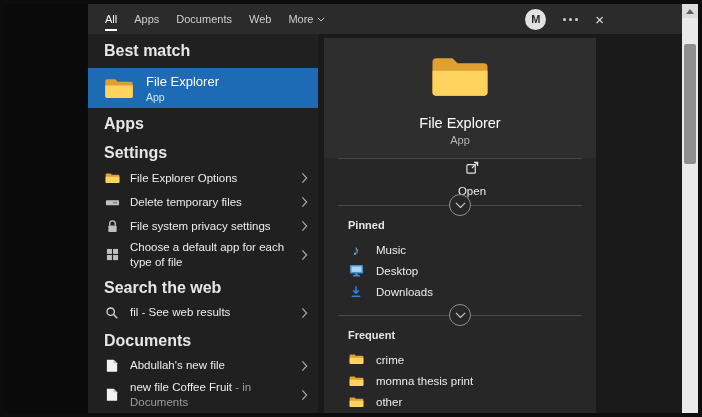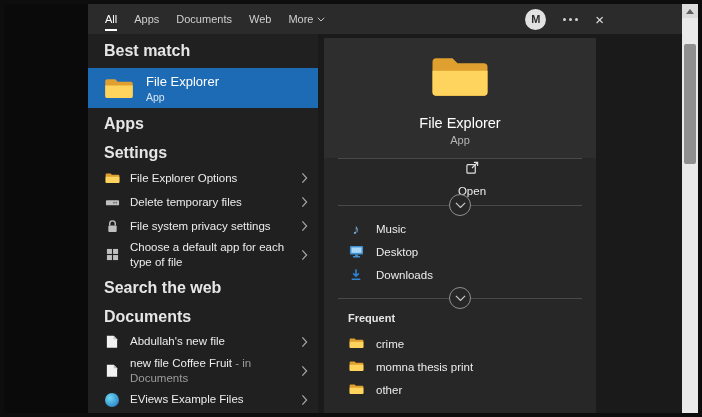--- a/index.html
+++ b/index.html
@@ -181,20 +181,32 @@
                 <rect x="7.6" y="7.6" width="5.4" height="5.4" fill="#c0c0c0"></rect>
               </svg>
           </span>
           <span class="lbl">Choose a default app for each type of file</span>
           <svg class="chev" viewBox="0 0 8 14">
               <path d="M1.5 1.5 L6.5 7 L1.5 12.5" fill="none" stroke="#a8a8a8" stroke-width="1.4"></path>
             </svg>
         </div>
 
         <div class="sec-h">Search the web</div>
+        <div class="row">
+          <span class="ic">
+            <svg viewBox="0 0 16 16" width="14">
+                <circle cx="6.5" cy="6.5" r="4.2" fill="none" stroke="#d8d8d8" stroke-width="1.5"></circle>
+                <line x1="9.8" y1="9.8" x2="14" y2="14" stroke="#d8d8d8" stroke-width="1.5"></line>
+              </svg>
+          </span>
+          <span class="lbl">fil - See web results</span>
+          <svg class="chev" viewBox="0 0 8 14">
+              <path d="M1.5 1.5 L6.5 7 L1.5 12.5" fill="none" stroke="#a8a8a8" stroke-width="1.4"></path>
+            </svg>
+        </div>
 
         <div class="sec-h">Documents</div>
         <div class="row">
           <span class="ic">
             <svg viewBox="0 0 14 16" width="12">
                 <path d="M1 1 h8 l4 4 v10 H1 z" fill="#f2f2f2"></path>
                 <path d="M9 1 l4 4 H9 z" fill="#bfbfbf"></path>
               </svg>
           </span>
           <span class="lbl">Abdullah's new file</span>
@@ -250,20 +262,21 @@
 
           <div class="expander">
             <div class="exp-line"></div>
             <button class="exp-btn">
               <svg width="11" viewBox="0 0 12 7">
                   <path d="M1 1 L6 6 L11 1" fill="none" stroke="#c8c8c8" stroke-width="1.3"></path>
                 </svg>
             </button>
           </div>
 
+          <div class="p-h">Pinned</div>
           <div class="p-row">
             <span class="p-ic music-glyph">♪</span>
             <span>Music</span>
           </div>
           <div class="p-row">
             <span class="p-ic">
               <svg viewBox="0 0 16 14" width="15">
                   <rect x="1" y="1" width="14" height="9" rx="1" style="fill:var(--pinned_blue,#3f8fd1)"></rect>
                   <rect x="2.6" y="2.6" width="10.8" height="5.8" fill="#a9d7f5"></rect>
                   <rect x="6.6" y="10" width="2.8" height="1.8" style="fill:var(--pinned_blue,#3f8fd1)"></rect>

